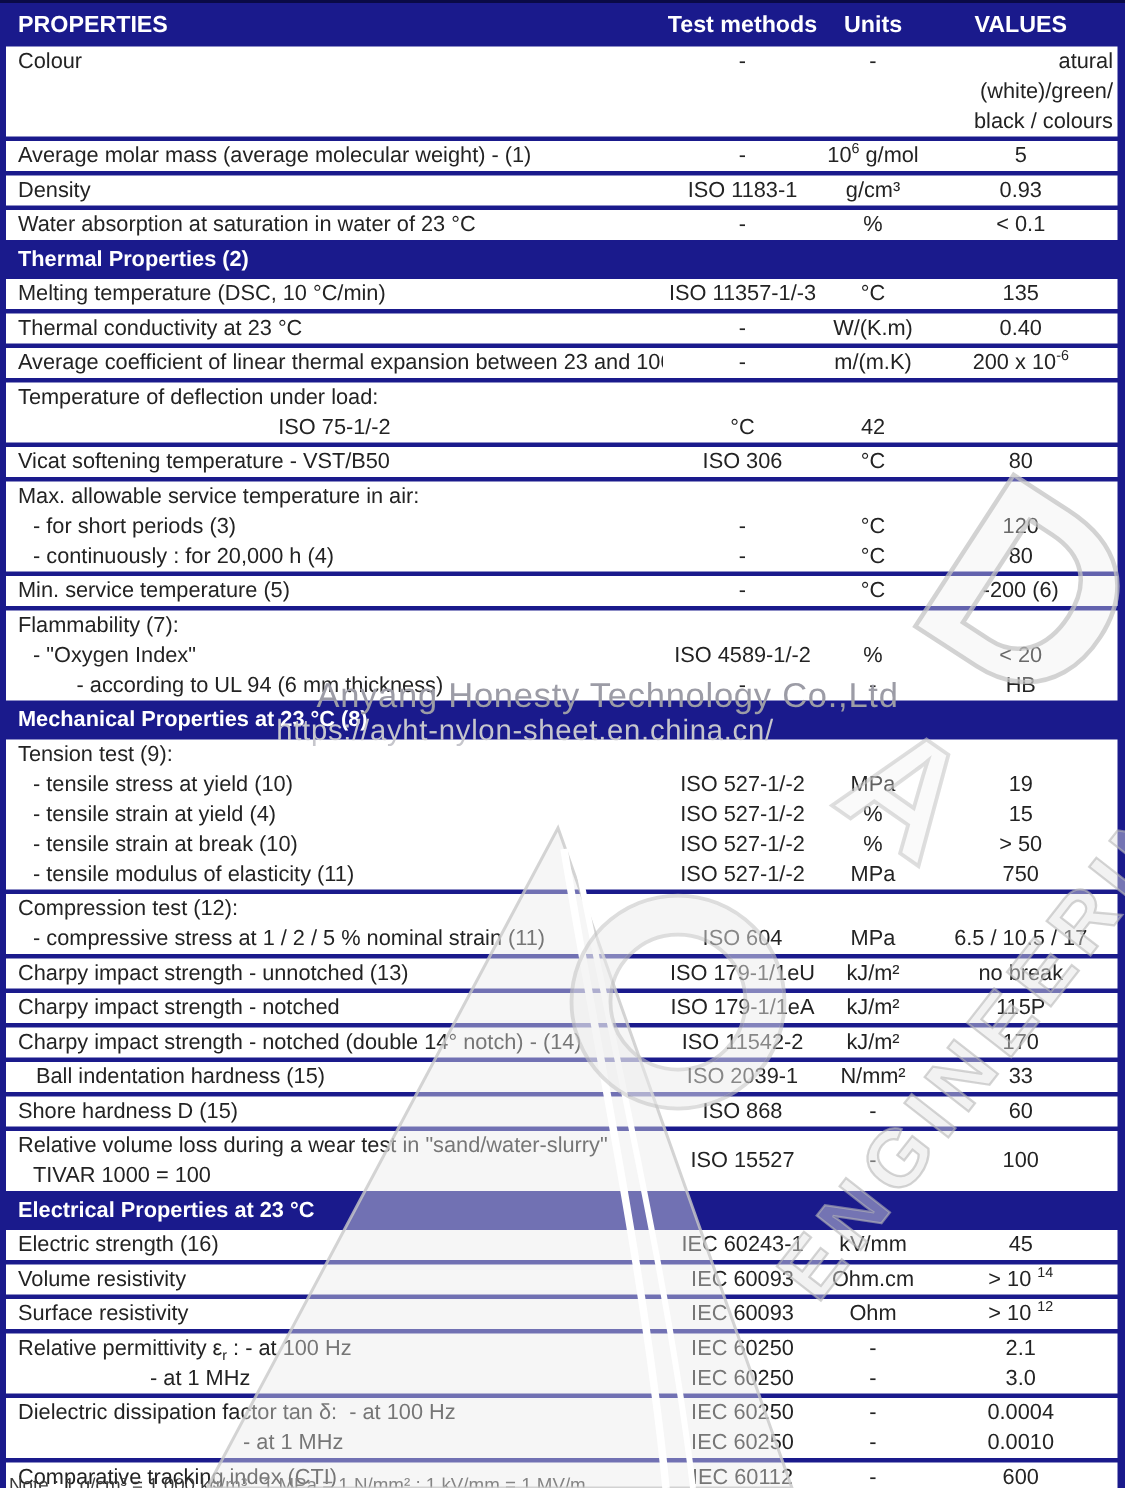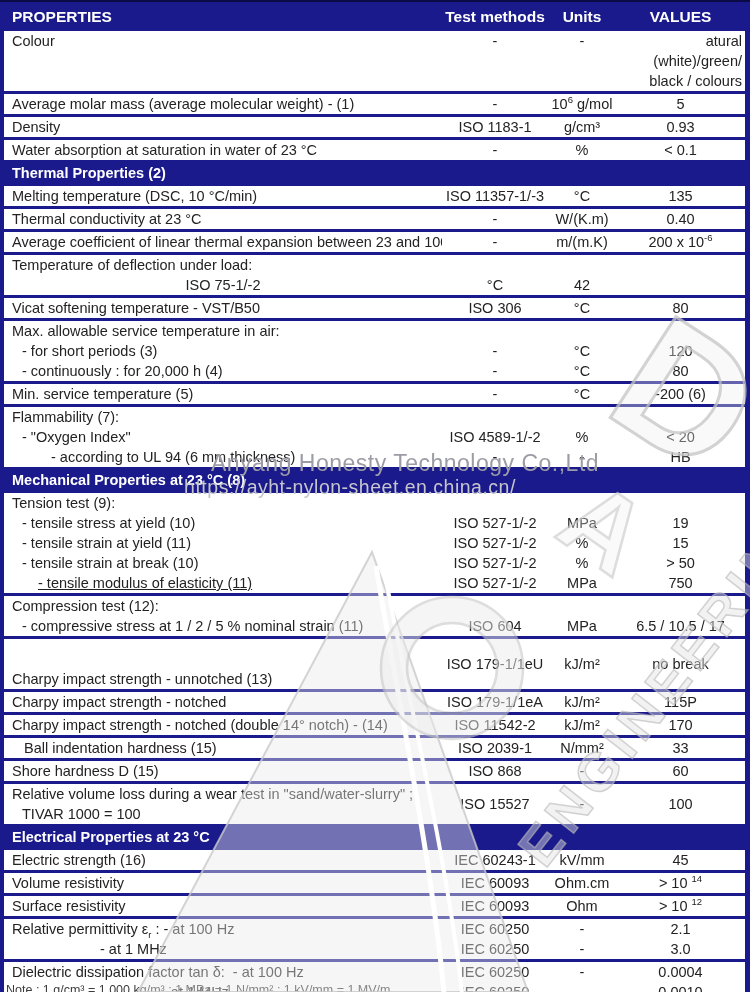--- a/index.html
+++ b/index.html
@@ -196,33 +196,33 @@
         <div class="c uni"></div>
         <div class="c val"></div>
       </div>
       <div class="row">
         <div class="c prop" style="padding-left: 18px;">- tensile stress at yield (10)</div>
         <div class="c mid">ISO 527-1/-2</div>
         <div class="c uni">MPa</div>
         <div class="c val">19</div>
       </div>
       <div class="row">
-        <div class="c prop" style="padding-left: 18px;">- tensile strain at yield (11)</div>
+        <div class="c prop" style="padding-left: 18px;">- tensile strain at yield (4)</div>
         <div class="c mid">ISO 527-1/-2</div>
         <div class="c uni">%</div>
         <div class="c val">15</div>
       </div>
       <div class="row">
         <div class="c prop" style="padding-left: 18px;">- tensile strain at break (10)</div>
         <div class="c mid">ISO 527-1/-2</div>
         <div class="c uni">%</div>
         <div class="c val">&gt; 50</div>
       </div>
       <div class="row">
-        <div class="c prop" style="padding-left: 34px; text-decoration: underline;">- tensile modulus of elasticity (11)</div>
+        <div class="c prop" style="padding-left: 18px;">- tensile modulus of elasticity (11)</div>
         <div class="c mid">ISO 527-1/-2</div>
         <div class="c uni">MPa</div>
         <div class="c val">750</div>
       </div>
     </div>
     <div class="group">
       <div class="row">
         <div class="c prop" style="padding-left: 8px;">Compression test (12):</div>
         <div class="c mid"></div>
         <div class="c uni"></div>
@@ -230,21 +230,21 @@
       </div>
       <div class="row">
         <div class="c prop" style="padding-left: 18px;">- compressive stress at 1 / 2 / 5 % nominal strain (11)</div>
         <div class="c mid">ISO 604</div>
         <div class="c uni">MPa</div>
         <div class="c val">6.5 / 10.5 / 17</div>
       </div>
     </div>
     <div class="group">
       <div class="row">
-        <div class="c prop" style="padding-left: 8px; margin-top: 30px;">Charpy impact strength - unnotched (13)</div>
+        <div class="c prop" style="padding-left: 8px;">Charpy impact strength - unnotched (13)</div>
         <div class="c mid">ISO 179-1/1eU</div>
         <div class="c uni">kJ/m²</div>
         <div class="c val">no break</div>
       </div>
     </div>
     <div class="group">
       <div class="row">
         <div class="c prop" style="padding-left: 8px;">Charpy impact strength - notched</div>
         <div class="c mid">ISO 179-1/1eA</div>
         <div class="c uni">kJ/m²</div>

